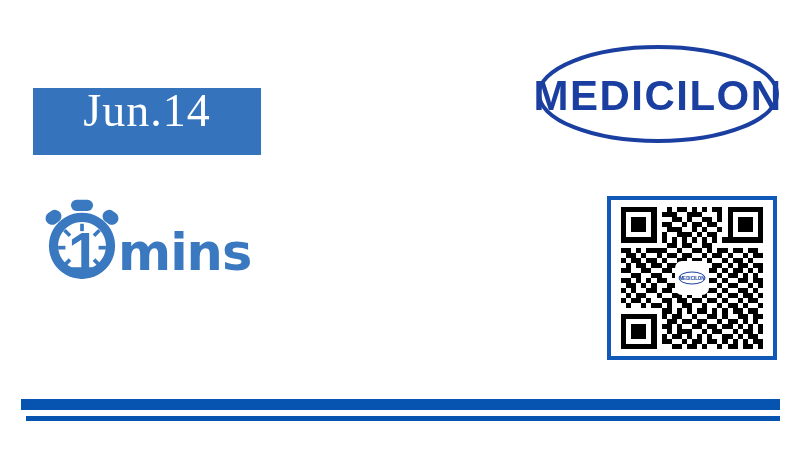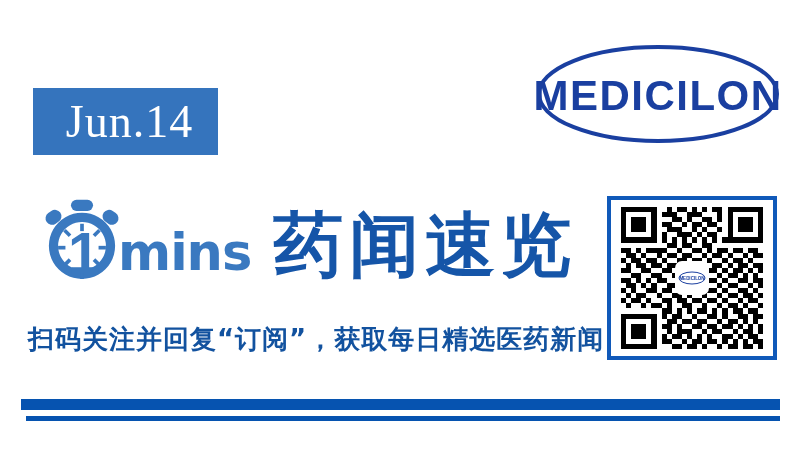--- a/index.html
+++ b/index.html
@@ -18,27 +18,25 @@
     width: 800px;
     height: 468px;
     background: #ffffff;
   }
 
   
   #date-badge {
     position: absolute;
     left: 33px;
     top: 88px;
-    width: 177px;
+    width: 228px;
     height: 67px;
     background: #3574bd;
     display: flex;
-    align-items: center;
     justify-content: center;
-    padding-left: 8px;
   }
   #date-badge-label {
     color: #ffffff;
     font-family: "Liberation Serif", serif;
     font-size: 46px;
     letter-spacing: 1px;
     line-height: 1;
     white-space: nowrap;
   }
 
@@ -192,24 +190,22 @@
           <line x1="31" y1="35" x2="37" y2="41"></line>
           <line x1="63" y1="67" x2="69" y2="73"></line>
           <line x1="69" y1="35" x2="63" y2="41"></line>
           <line x1="37" y1="67" x2="31" y2="73"></line>
         </g>
 
         <text x="52" y="82" text-anchor="middle" font-family="'Liberation Sans', sans-serif" font-size="62" font-weight="bold" fill="#3a79c0">1</text>
       </svg>
     </div>
     <span id="mins-label">mins</span>
-    <span id="headline-cn">药闻速览</span>
   </div>
 
-  <div id="subtitle">扫码关注并回复“订阅”，获取每日精选医药新闻</div>
 
   <div id="qr-block">
     <div id="qr-code">
       <svg id="qr-svg" viewBox="0 0 28 28" xmlns="http://www.w3.org/2000/svg" shape-rendering="crispEdges">
         <rect width="28" height="28" fill="#ffffff"></rect>
         <g id="qr-modules" fill="#000000">
             <rect x="0" y="0" width="1" height="1"></rect>
             <rect x="1" y="0" width="1" height="1"></rect>
             <rect x="2" y="0" width="1" height="1"></rect>
             <rect x="3" y="0" width="1" height="1"></rect>

